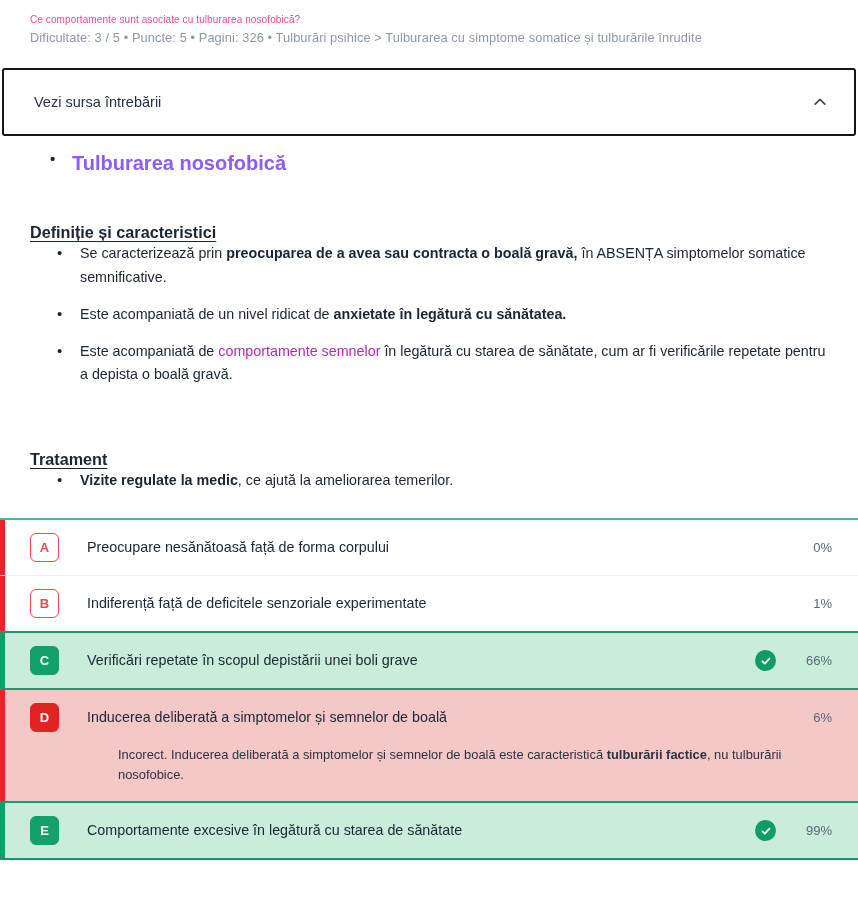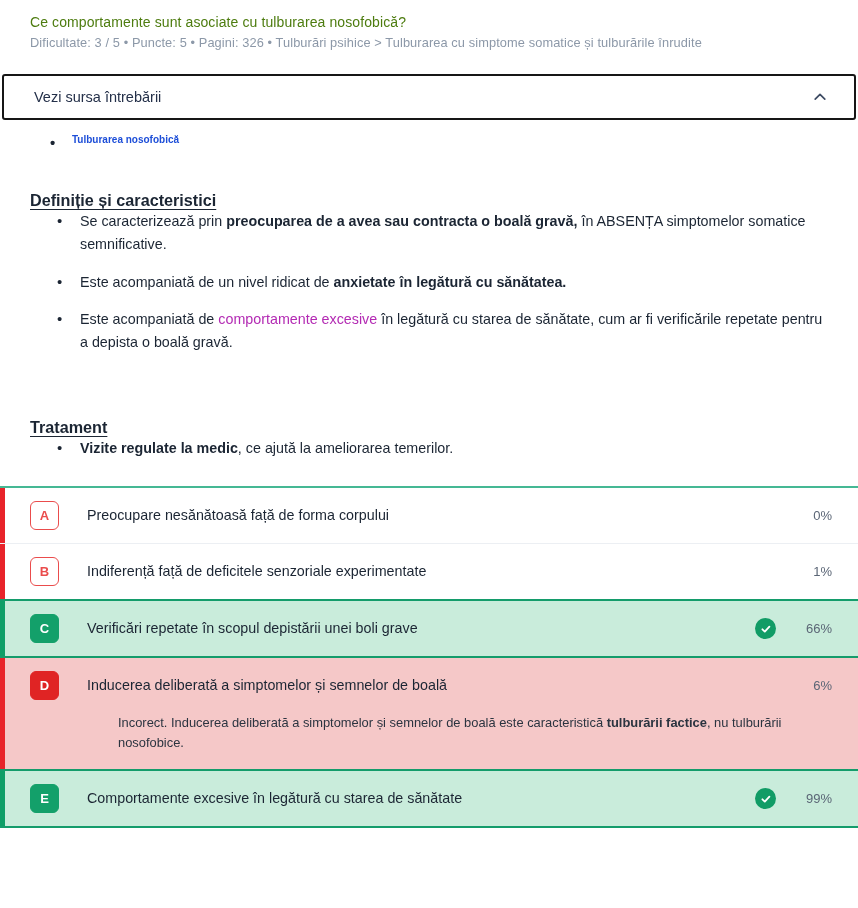--- a/index.html
+++ b/index.html
@@ -17,40 +17,40 @@
     position: relative;
     background: #ffffff;
     overflow: hidden;
   }
 
   
   .q-header {
     padding: 13px 30px 0 30px;
   }
   .q-title {
-    font-size: 14px;
+    font-size: 10px;
     line-height: 1.35;
-    color: #4d7c0f;
+    color: #ec4899;
     font-weight: 400;
     letter-spacing: .1px;
   }
   .q-meta {
     margin-top: 2px;
     font-size: 12.8px;
     color: #8c98a8;
     line-height: 1.4;
     letter-spacing: .1px;
   }
 
   
   .source-box {
     margin: 22px 2px 0 2px;
     border: 2px solid #161616;
     border-radius: 3px;
-    height: 46px;
+    height: 68px;
     display: flex;
     align-items: center;
     justify-content: space-between;
     padding: 0 26px 0 30px;
     background: #ffffff;
     cursor: pointer;
   }
   .source-label {
     font-size: 14.5px;
     color: #243049;
@@ -66,23 +66,23 @@
     padding: 12px 30px 0 30px;
   }
   ul.lvl1 {
     margin: 0;
     padding-left: 18px;
     list-style: none;
   }
   ul.lvl1 > li {
     position: relative;
     padding-left: 24px;
-    font-size: 10px;
+    font-size: 20px;
     line-height: 1.55;
-    color: #1d4ed8;
+    color: #8b5cf6;
     margin-bottom: 18px;
   }
   ul.lvl1 > li::before {
     content: "•";
     position: absolute;
     left: 2px;
     top: -1px;
     color: #1b2533;
     font-size: 15px;
   }
@@ -246,21 +246,21 @@
 
     <ul class="lvl1">
       <li class="lead-item">Tulburarea nosofobică</li>
     </ul>
 
     <div class="sec-head-wrap">
       <h3 class="sec-head">Definiție și caracteristici</h3>
       <ul class="lvl2" id="def-list">
           <li><span>Se caracterizează prin </span><span class="b">preocuparea de a avea sau contracta o boală gravă,</span><span> în ABSENȚA simptomelor somatice semnificative.</span></li>
           <li><span>Este acompaniată de un nivel ridicat de </span><span class="b">anxietate în legătură cu sănătatea.</span></li>
-          <li><span>Este acompaniată de </span><span class="hl">comportamente excesive</span><span> în legătură cu starea de sănătate, cum ar fi verificările repetate pentru a depista o boală gravă.</span></li>
+          <li><span>Este acompaniată de </span><span class="hl">comportamente semnelor</span><span> în legătură cu starea de sănătate, cum ar fi verificările repetate pentru a depista o boală gravă.</span></li>
         </ul>
     </div>
 
     <div class="sec-head-wrap trat-wrap">
       <h3 class="sec-head">Tratament</h3>
       <ul class="lvl2" id="trat-list">
           <li><span class="b">Vizite regulate la medic</span><span>, ce ajută la ameliorarea temerilor.</span></li>
         </ul>
     </div>
   </div>

